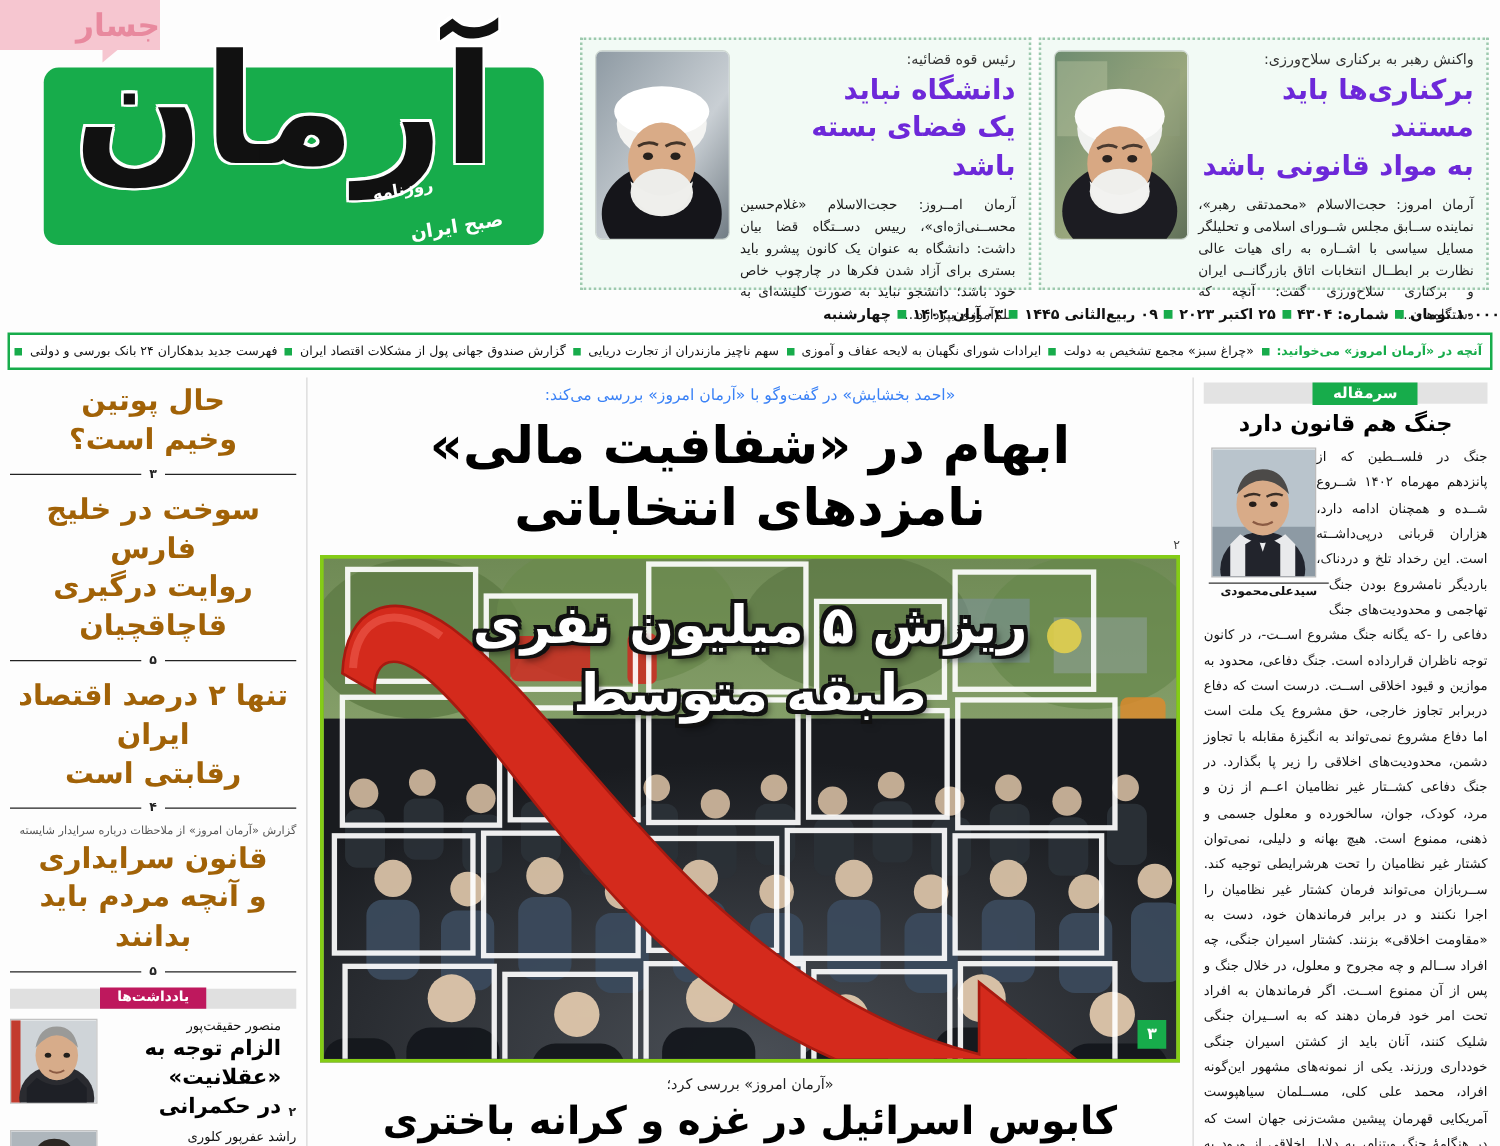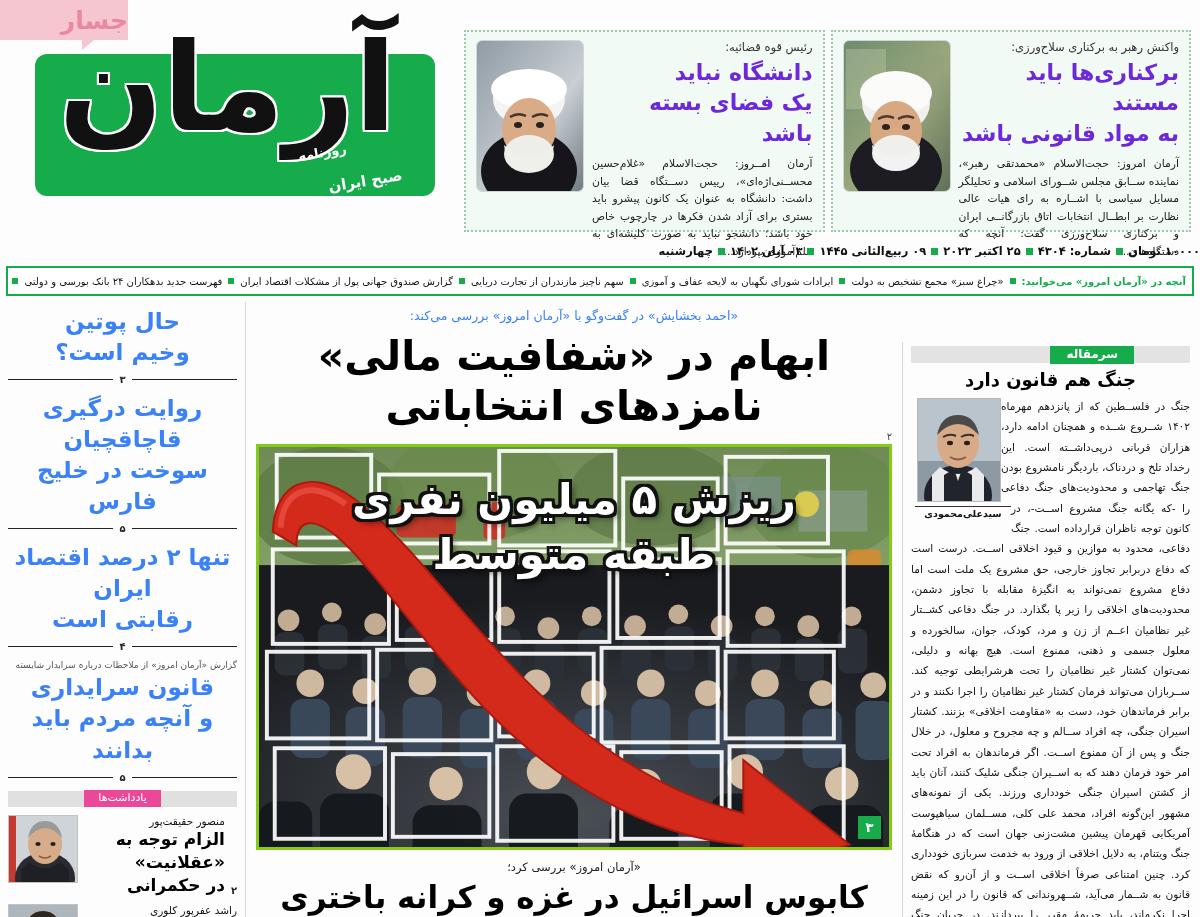--- a/index.html
+++ b/index.html
@@ -156,25 +156,24 @@
   .tk-sq { display: inline-block; width: 6px; height: 6px; background: #17ac4b; flex: none; }
 
   
   .columns {
     position: absolute; top: 302px; right: 0; left: 0; bottom: 0;
     display: flex; flex-direction: row;
   }
 
   
   .col-editorial {
-    width: 298px;
+    width: 246px;
     padding: 4px 10px 0 8px;
     border-left: 1px solid #d8d8d8;
     position: relative;
-    margin-top: 40px;
   }
   .section-ribbon {
     position: relative;
     height: 17px;
     background: #e3e3e3;
     margin-bottom: 6px;
     display: flex; align-items: center;
   }
   .section-ribbon .lbl {
     background: #17ac4b; color: #fff;
@@ -273,39 +272,39 @@
     padding: 2px 8px 0 8px;
     display: flex; flex-direction: column;
   }
   .lc-item { padding: 2px 0 0 0; }
   .lc-kicker {
     font-size: 9px; color: #555; 
     margin-bottom: 2px; letter-spacing: -0.2px;
   }
   .lc-head {
     text-align: center;
-    font-size: 23px; font-weight: bold; color: #3b82f6;
+    font-size: 23px; font-weight: bold; color: #a16207;
     line-height: 1.35; letter-spacing: -0.8px;
   }
   .lc-rule {
     display: flex; align-items: center; gap: 6px;
     margin: 6px 0 6px 0;
   }
   .lc-rule .ln { flex: 1; height: 1px; background: #222; }
   .lc-rule .num { font-size: 10px; color: #222; font-weight: bold; }
 
   .notes-ribbon {
     position: relative;
     height: 16px; background: #e0e0e0;
     margin: 2px 0 8px 0;
     display: flex; align-items: center; justify-content: center;
   }
   .notes-ribbon .lbl {
-    background: #ec4899; color: #fff;
-    font-size: 11px; font-weight: normal;
+    background: #be185d; color: #fff;
+    font-size: 11px; font-weight: bold;
     padding: 1px 14px 2px 14px; line-height: 14px;
   }
   .note {
     display: flex; flex-direction: row; gap: 6px;
     margin-bottom: 6px; align-items: flex-start;
   }
   .note-txt { flex: 1; text-align: right; min-width: 0; }
   .note-author { font-size: 10.5px; color: #111; margin-bottom: 1px; }
   .note-head {
     font-size: 17px; font-weight: bold; color: #000;
@@ -633,22 +632,22 @@
         </div>
       </div>
       <div class="lc-rule">
         <span class="ln"></span>
         <span class="num">۳</span>
         <span class="ln"></span>
       </div>
 
       <div class="lc-item">
         <div class="lc-head">
+          <div>سوخت در خلیج فارس</div>
           <div>روایت درگیری قاچاقچیان</div>
-          <div>سوخت در خلیج فارس</div>
         </div>
       </div>
       <div class="lc-rule">
         <span class="ln"></span>
         <span class="num">۵</span>
         <span class="ln"></span>
       </div>
 
       <div class="lc-item">
         <div class="lc-head">

